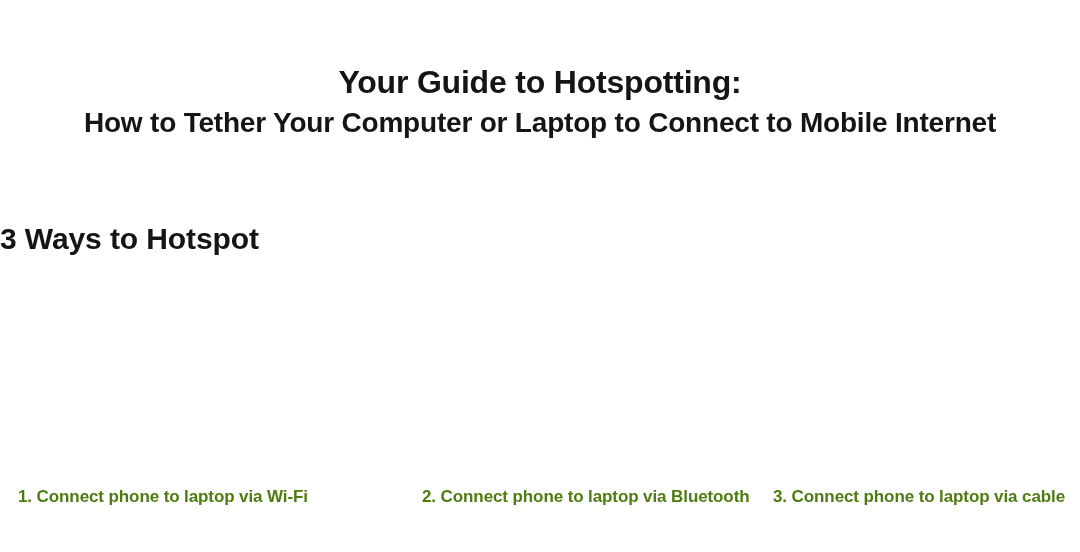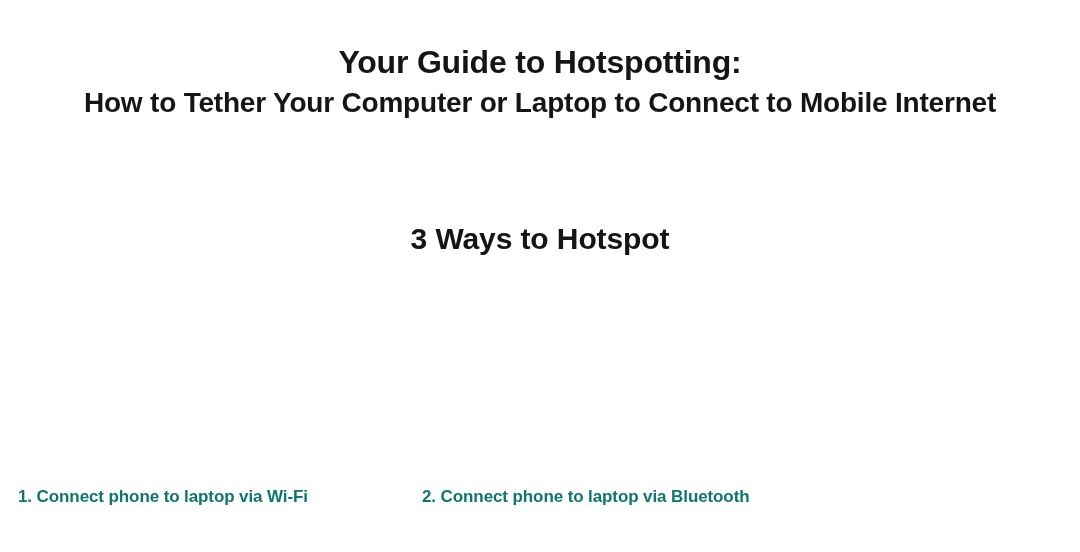--- a/index.html
+++ b/index.html
@@ -29,48 +29,48 @@
     text-align: center;
   }
   .title-line {
     font-weight: bold;
     letter-spacing: -0.2px;
     color: #151515;
     line-height: 1.17;
   }
   .title-line-1 {
     font-size: 32px;
+    margin-top: 20px;
   }
   .title-line-2 {
     font-size: 28px;
     margin-top: 6px;
   }
   .section-heading {
     position: absolute;
     top: 222px;
     left: 0;
     width: 1080px;
-    text-align: center;
     font-size: 30px;
     font-weight: bold;
     color: #151515;
     letter-spacing: -0.1px;
   }
   .steps-row {
     position: absolute;
     left: 0;
     top: 487px;
     width: 1080px;
     height: 40px;
   }
   .step {
     position: absolute;
     font-size: 17px;
     font-weight: bold;
-    color: #0f766e;
+    color: #4d7c0f;
     white-space: nowrap;
     letter-spacing: -0.1px;
   }
   .step-1 { left: 18px;  top: 0; }
   .step-2 { left: 378px; top: 0; margin-left: 44px; }
   .step-3 { left: 773px; top: 0; }
 </style>
 </head>
 <body>
 
@@ -79,15 +79,16 @@
   <div class="title-block">
     <div class="title-line title-line-1">Your Guide to Hotspotting:</div>
     <div class="title-line title-line-2">How to Tether Your Computer or Laptop to Connect to Mobile Internet</div>
   </div>
 
   <div class="section-heading">3 Ways to Hotspot</div>
 
   <div class="steps-row">
     <div class="step step-1">1. Connect phone to laptop via Wi-Fi</div>
     <div class="step step-2">2. Connect phone to laptop via Bluetooth</div>
+    <div class="step step-3">3. Connect phone to laptop via cable</div>
   </div>
 
 </div>
 
 </body></html>

